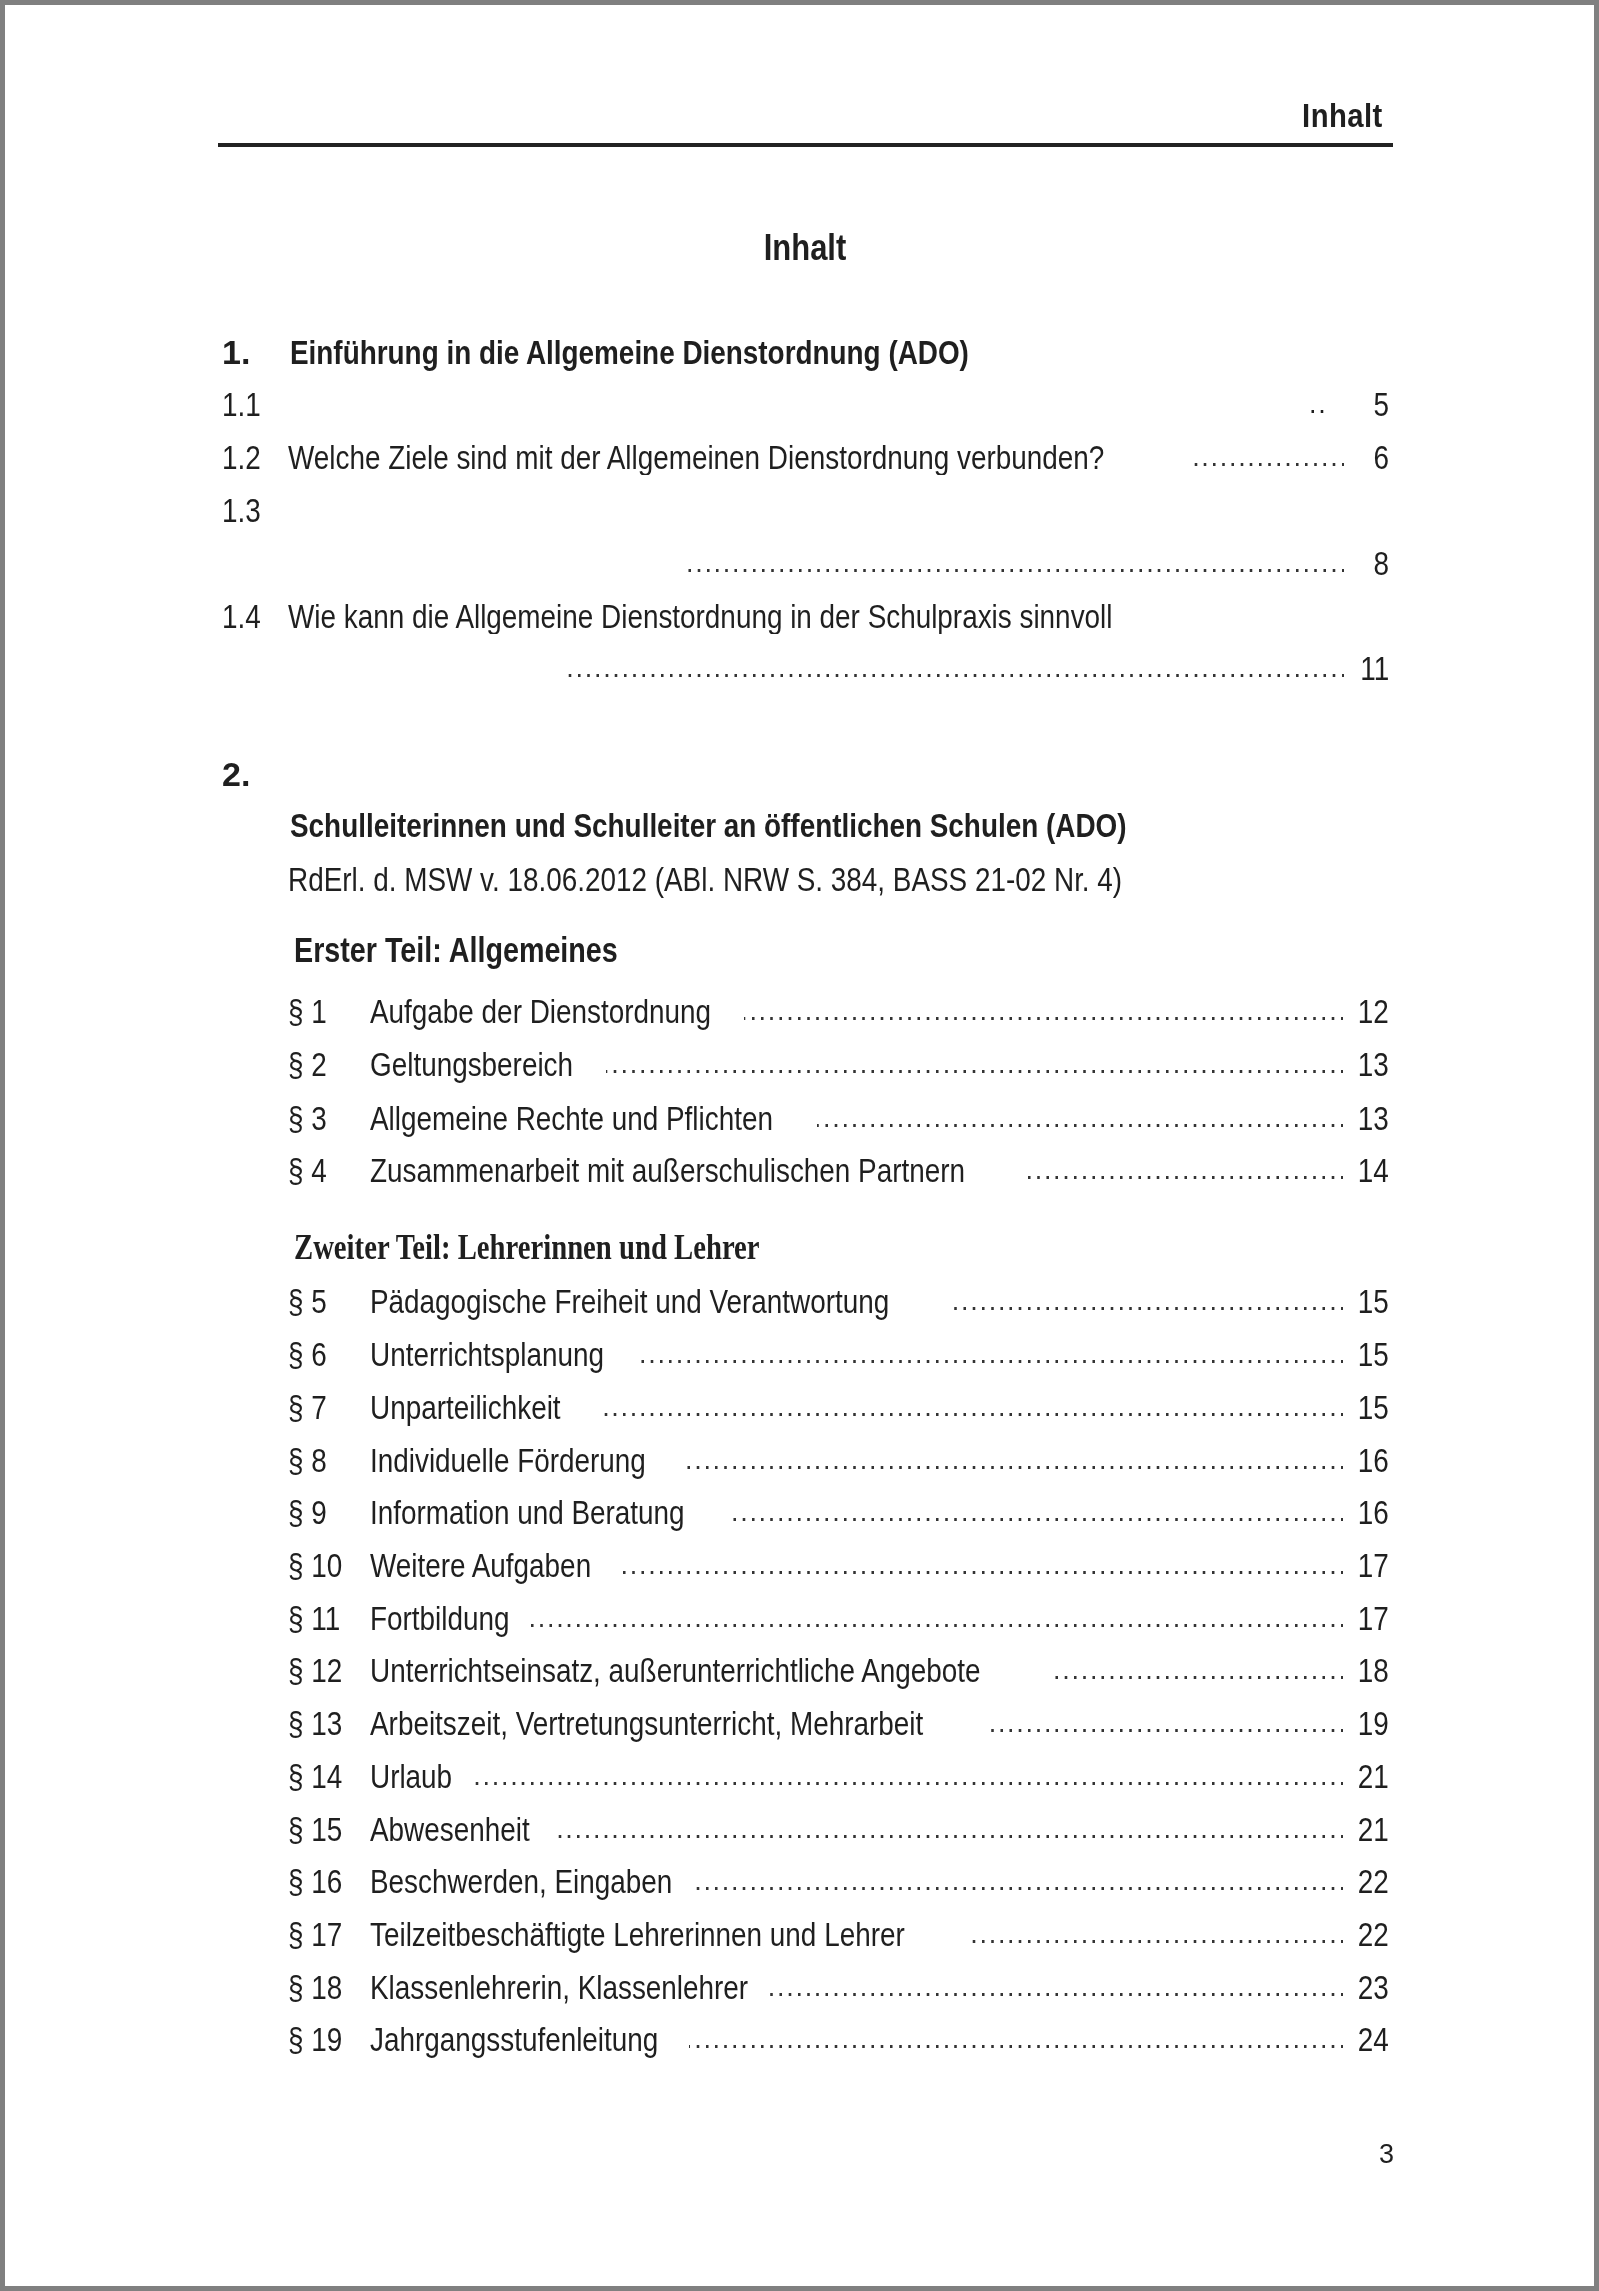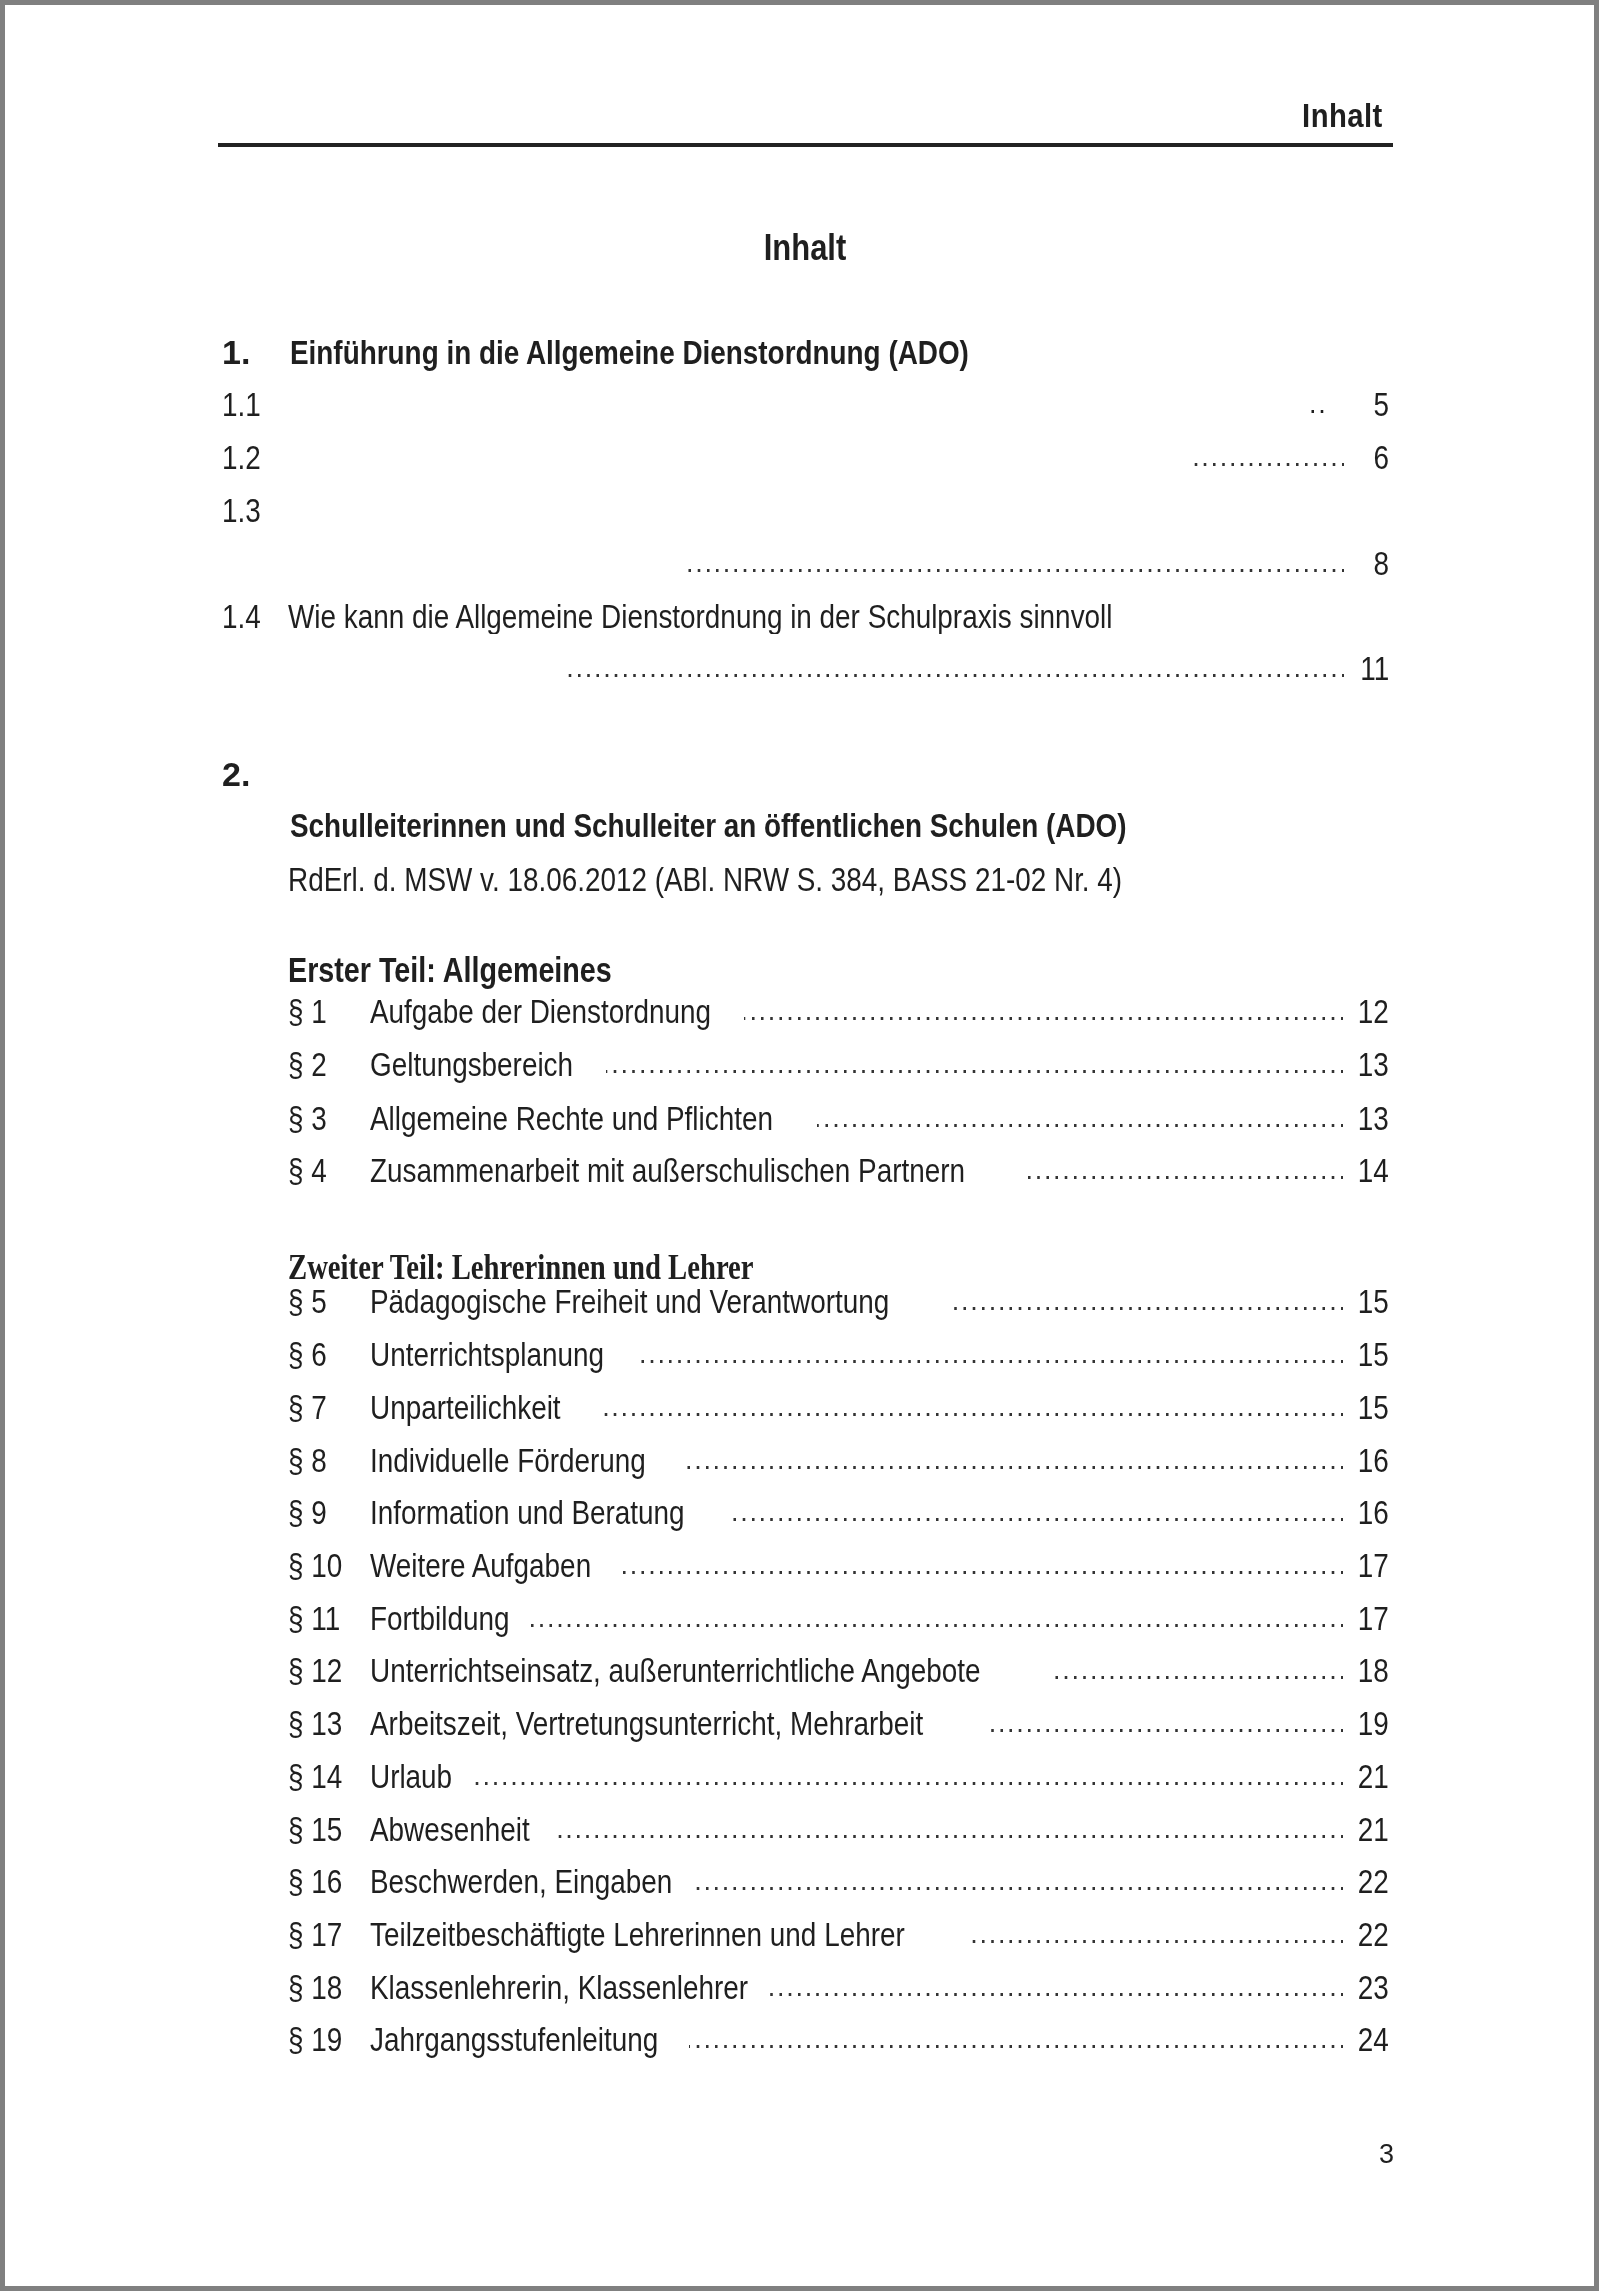--- a/index.html
+++ b/index.html
@@ -55,22 +55,22 @@
     display: flex; align-items: baseline; overflow: hidden;
   }
   .entry .txt { flex: 0 0 auto; display: inline-block; }
   .entry .pg {
     position: absolute; right: 215px; text-align: right;
   }
   .sub-meta {
     position: absolute; left: 283px; font-size: 34px; line-height: 36px; white-space: nowrap; text-align: right;
   }
   .part-heading {
-    position: absolute; left: 283px; font-size: 35px; line-height: 36px;
-    font-weight: bold; white-space: nowrap; margin-top: 20px;
+    position: absolute; left: 289px; font-size: 35px; line-height: 36px;
+    font-weight: bold; white-space: nowrap;
   }
   .page-number {
     position: absolute; left: 1374px; top: 2131px; font-size: 27px; line-height: 36px;
   }
   .sc { display: inline-block; transform: scaleX(0.82); transform-origin: left center; }
   .scr { display: inline-block; transform: scaleX(0.82); transform-origin: right center; }
 </style>
 </head>
 <body>
 
@@ -87,20 +87,23 @@
   </div>
 
   <div class="entry" style="top:381px;">
     <span class="no sc">1.1</span>
     <span class="pg scr">5</span>
   </div>
   <div style="position:absolute;left:1304px;top:381px;font-size:27px;line-height:36px;letter-spacing:1.8px;">..</div>
 
   <div class="entry" style="top:434px;">
     <span class="no sc">1.2</span>
+    <div class="txt-wrap">
+        <span class="txt sc">Welche Ziele sind mit der Allgemeinen Dienstordnung verbunden?</span>
+      </div>
     <span class="pg scr">6</span>
   </div>
   <div class="dots" style="position:absolute;left:1183px;width:156px;top:434px;"></div>
 
   <div class="entry" style="top:487px;">
     <span class="no sc">1.3</span>
   </div>
 
   <div class="entry" style="top:540px;">
     <span class="pg scr">8</span>

